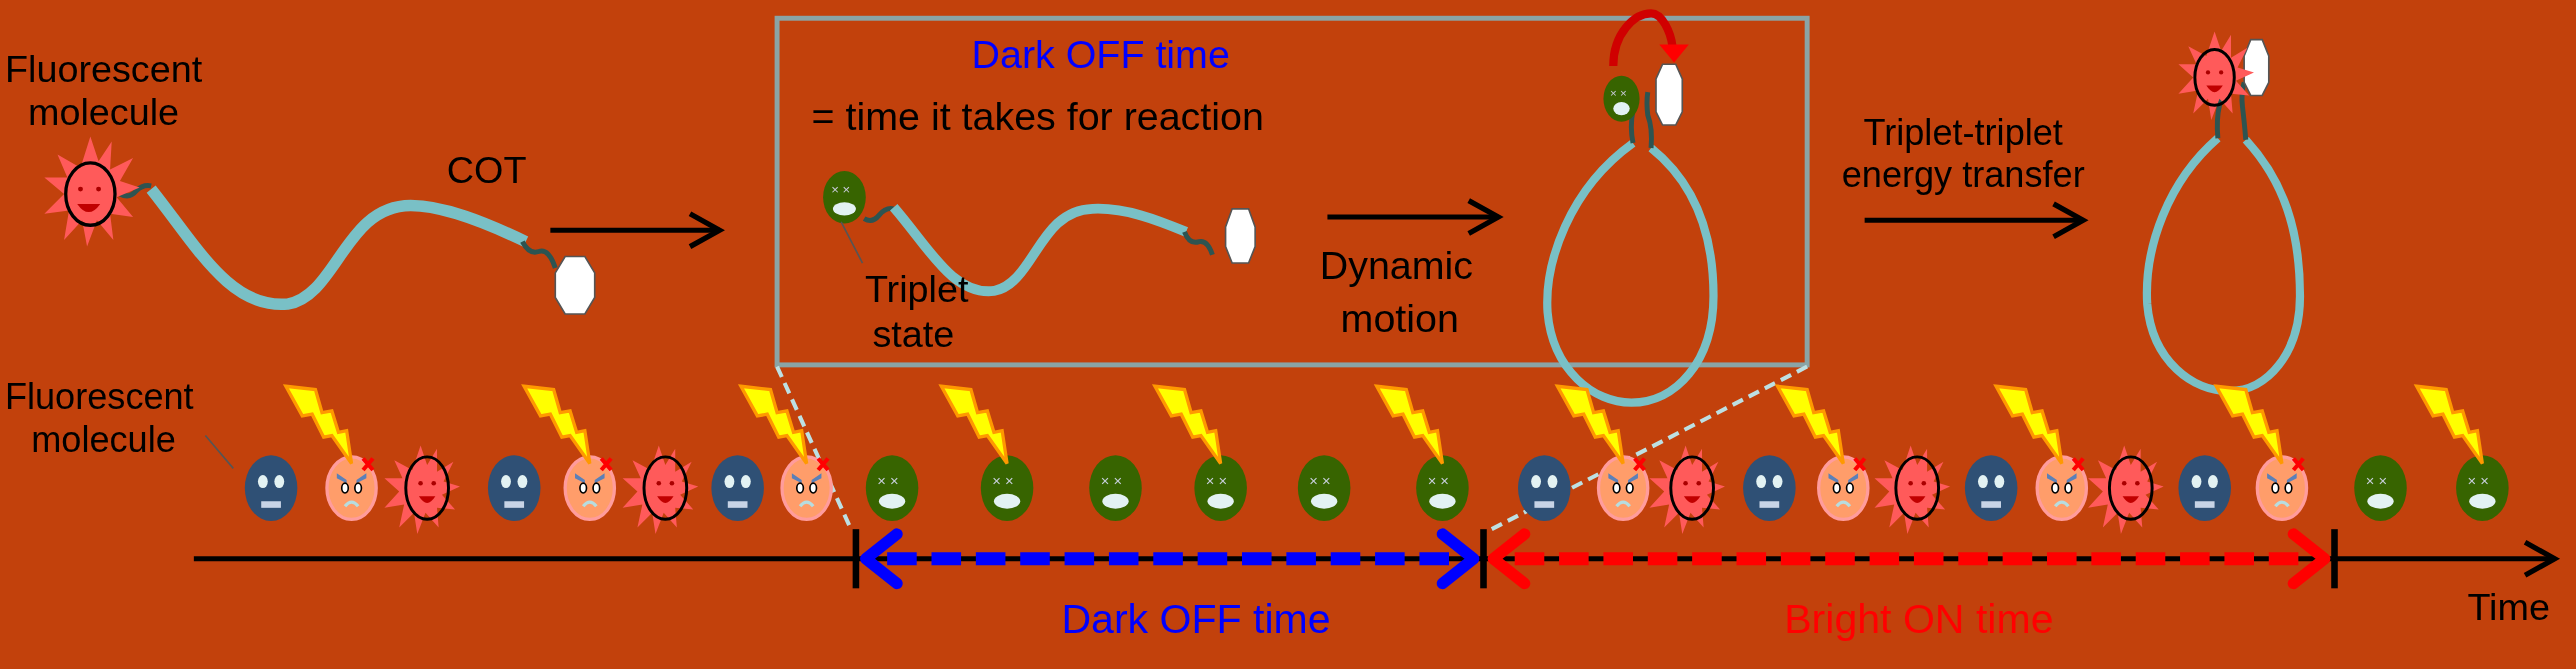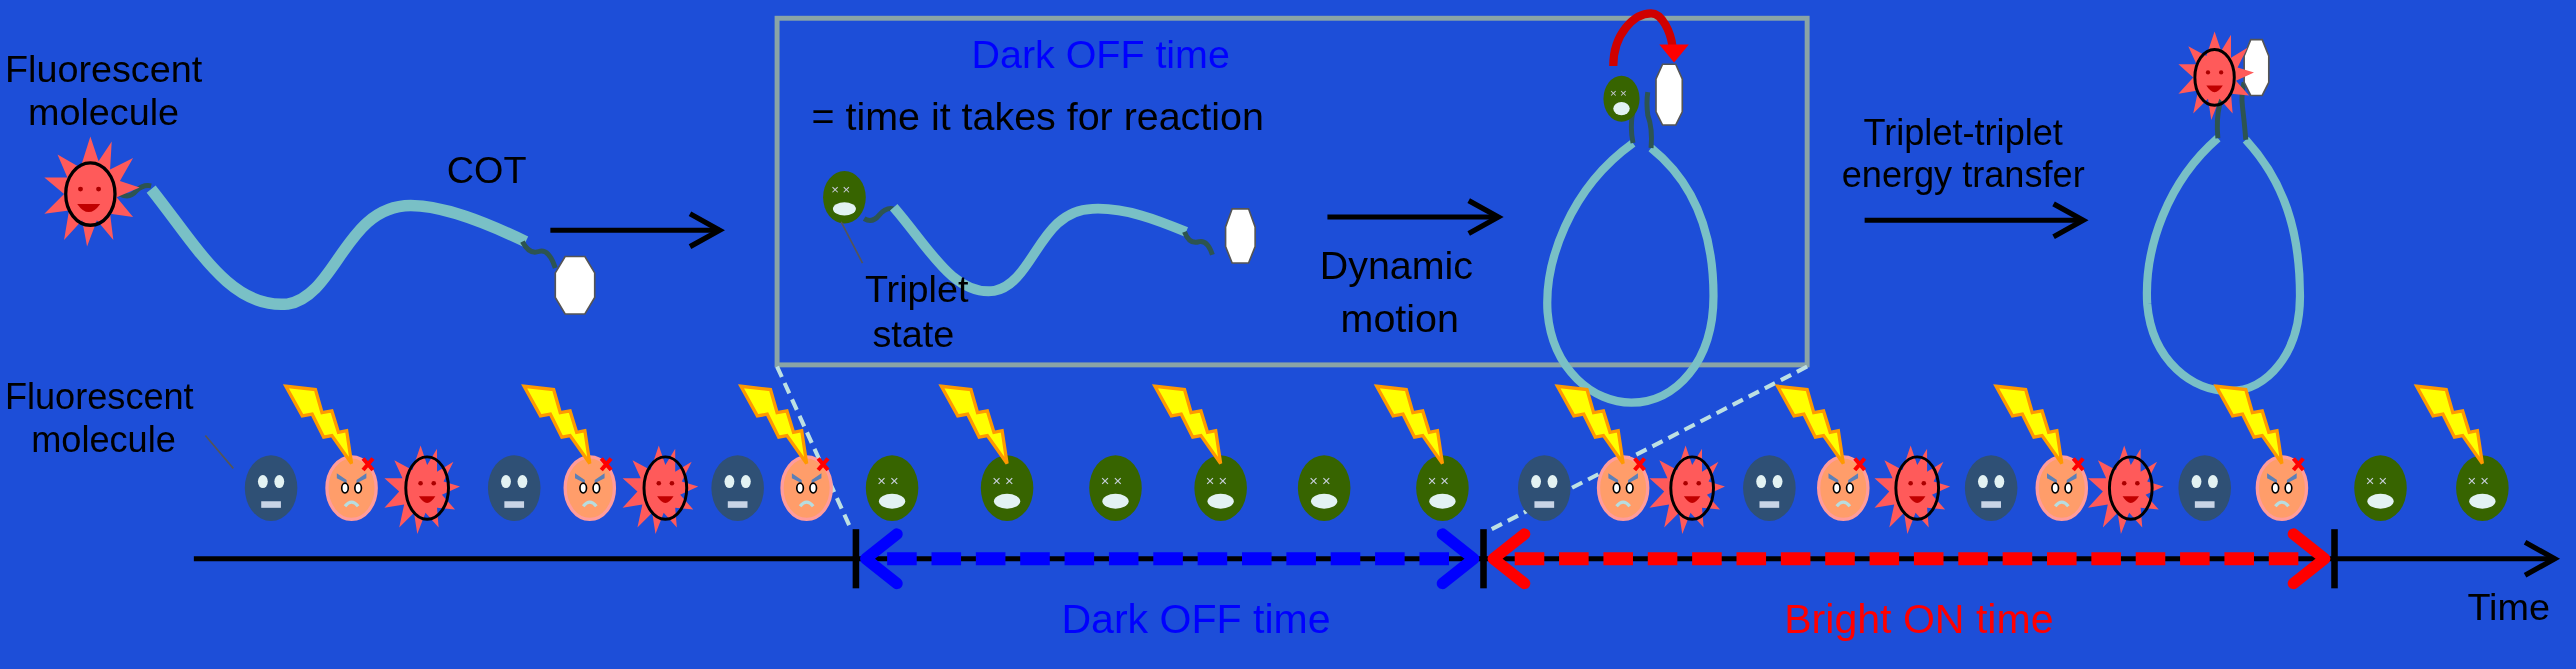--- a/index.html
+++ b/index.html
@@ -1,16 +1,16 @@
 <!DOCTYPE html>
 <html style="font-size:11px"><head>
 <meta charset="utf-8">
 <style>
   html,body{margin:0;padding:0;background:#ffffff;}
-  #stage{position:relative;width:2576px;height:669px;overflow:hidden;background:#1d4ed8;}
+  #stage{position:relative;width:2576px;height:669px;overflow:hidden;background:#c2410c;}
   svg{display:block;}
   .t{font-family:"Liberation Sans",sans-serif;}
 </style>
 </head>
 <body>
 
 <div id="stage">
 <svg id="svg" width="2576" height="669" viewBox="0 0 1568 407" xmlns="http://www.w3.org/2000/svg">
   <defs>
     <marker id="arrowBlack" viewBox="0 0 12 12" refX="10" refY="6" markerWidth="8" markerHeight="8" orient="auto">

